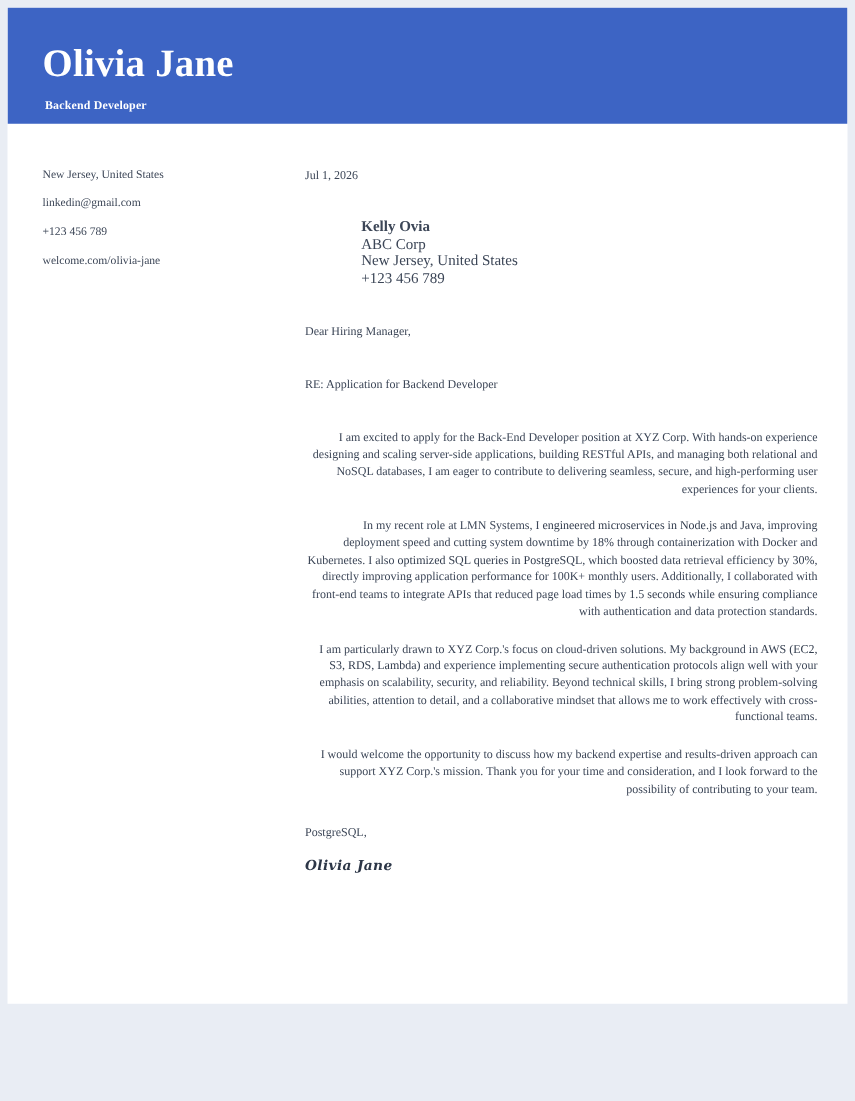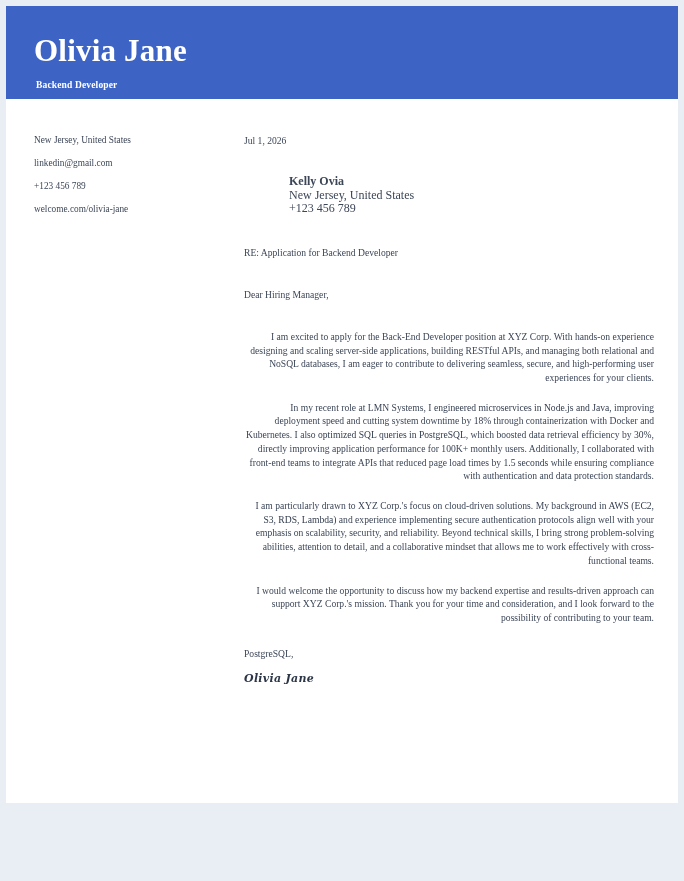--- a/index.html
+++ b/index.html
@@ -161,27 +161,28 @@
     <div class="contact-line">+123 456 789</div>
     <div class="contact-line">welcome.com/olivia-jane</div>
   </div>
 
   <div id="letter-body">
 
     <div id="letter-date">Jul 1, 2026</div>
 
     <div id="recipient-block">
       <div class="recipient-line bold">Kelly Ovia</div>
+      <div class="recipient-line">ABC Corp</div>
       <div class="recipient-line">New Jersey, United States</div>
       <div class="recipient-line">+123 456 789</div>
     </div>
 
+    <div id="salutation">Dear Hiring Manager,</div>
+
     <div id="subject-line">RE: Application for Backend Developer</div>
-
-    <div id="salutation">Dear Hiring Manager,</div>
 
     <div id="paragraphs-container">
         <div class="body-paragraph"><span>I am excited to apply for the Back-End Developer position at XYZ Corp. With hands-on experience designing and scaling server-side applications, building RESTful APIs, and managing both relational and NoSQL databases, I am eager to contribute to delivering seamless, secure, and high-performing user experiences for your clients.</span></div>
         <div class="body-paragraph"><span>In my recent role at LMN Systems, I </span><b>engineered microservices in Node.js and Java</b><span>, improving deployment speed and cutting system downtime by </span><b>18%</b><span> through containerization with Docker and Kubernetes. I also </span><b>optimized SQL queries in PostgreSQL</b><span>, which boosted data retrieval efficiency by </span><b>30%</b><span>, directly improving application performance for 100K+ monthly users. Additionally, I collaborated with front-end teams to integrate APIs that reduced page load times by </span><b>1.5 seconds</b><span> while ensuring compliance with authentication and data protection standards.</span></div>
         <div class="body-paragraph"><span>I am particularly drawn to XYZ Corp.'s focus on cloud-driven solutions. My background in </span><b>AWS (EC2, S3, RDS, Lambda)</b><span> and experience implementing secure authentication protocols align well with your emphasis on scalability, security, and reliability. Beyond technical skills, I bring strong problem-solving abilities, attention to detail, and a collaborative mindset that allows me to work effectively with cross-functional teams.</span></div>
         <div class="body-paragraph"><span>I would welcome the opportunity to discuss how my backend expertise and results-driven approach can support XYZ Corp.'s mission. Thank you for your time and consideration, and I look forward to the possibility of contributing to your team.</span></div>
       </div>
 
     <div id="closing-word">PostgreSQL,</div>
 

